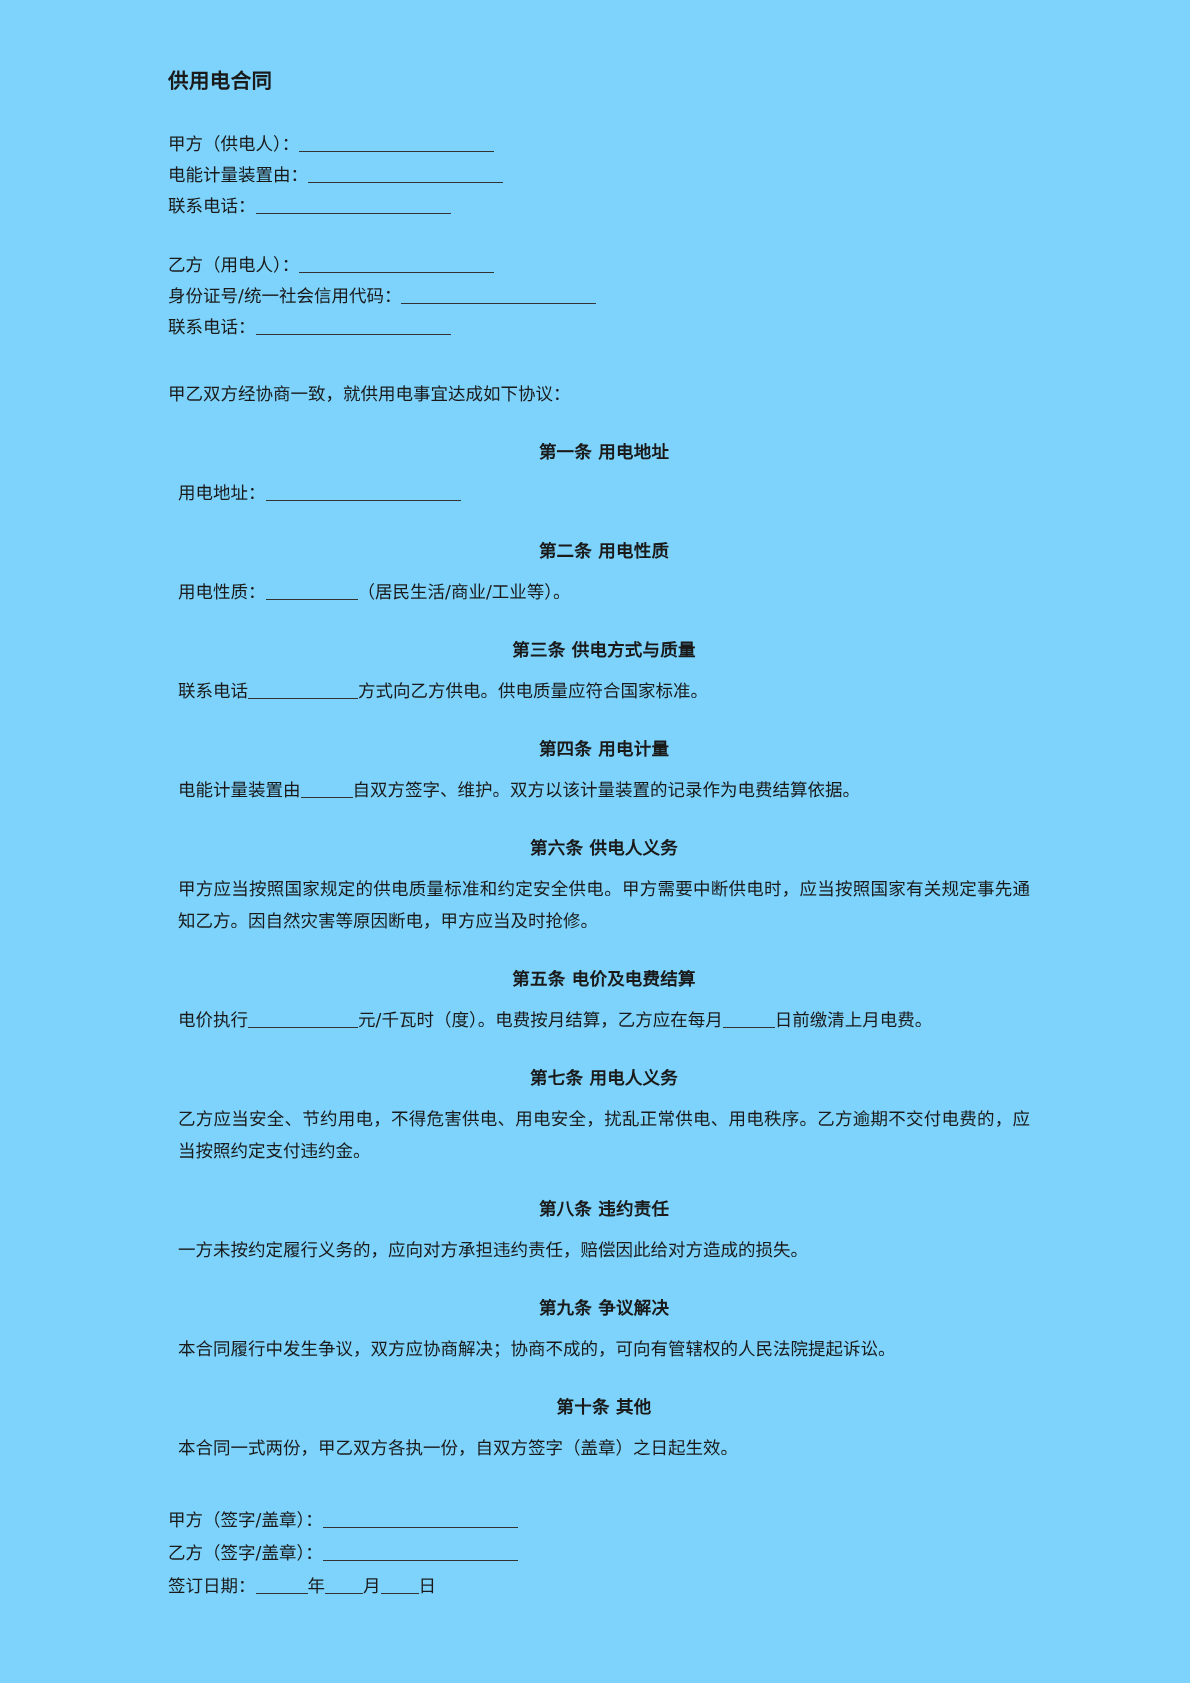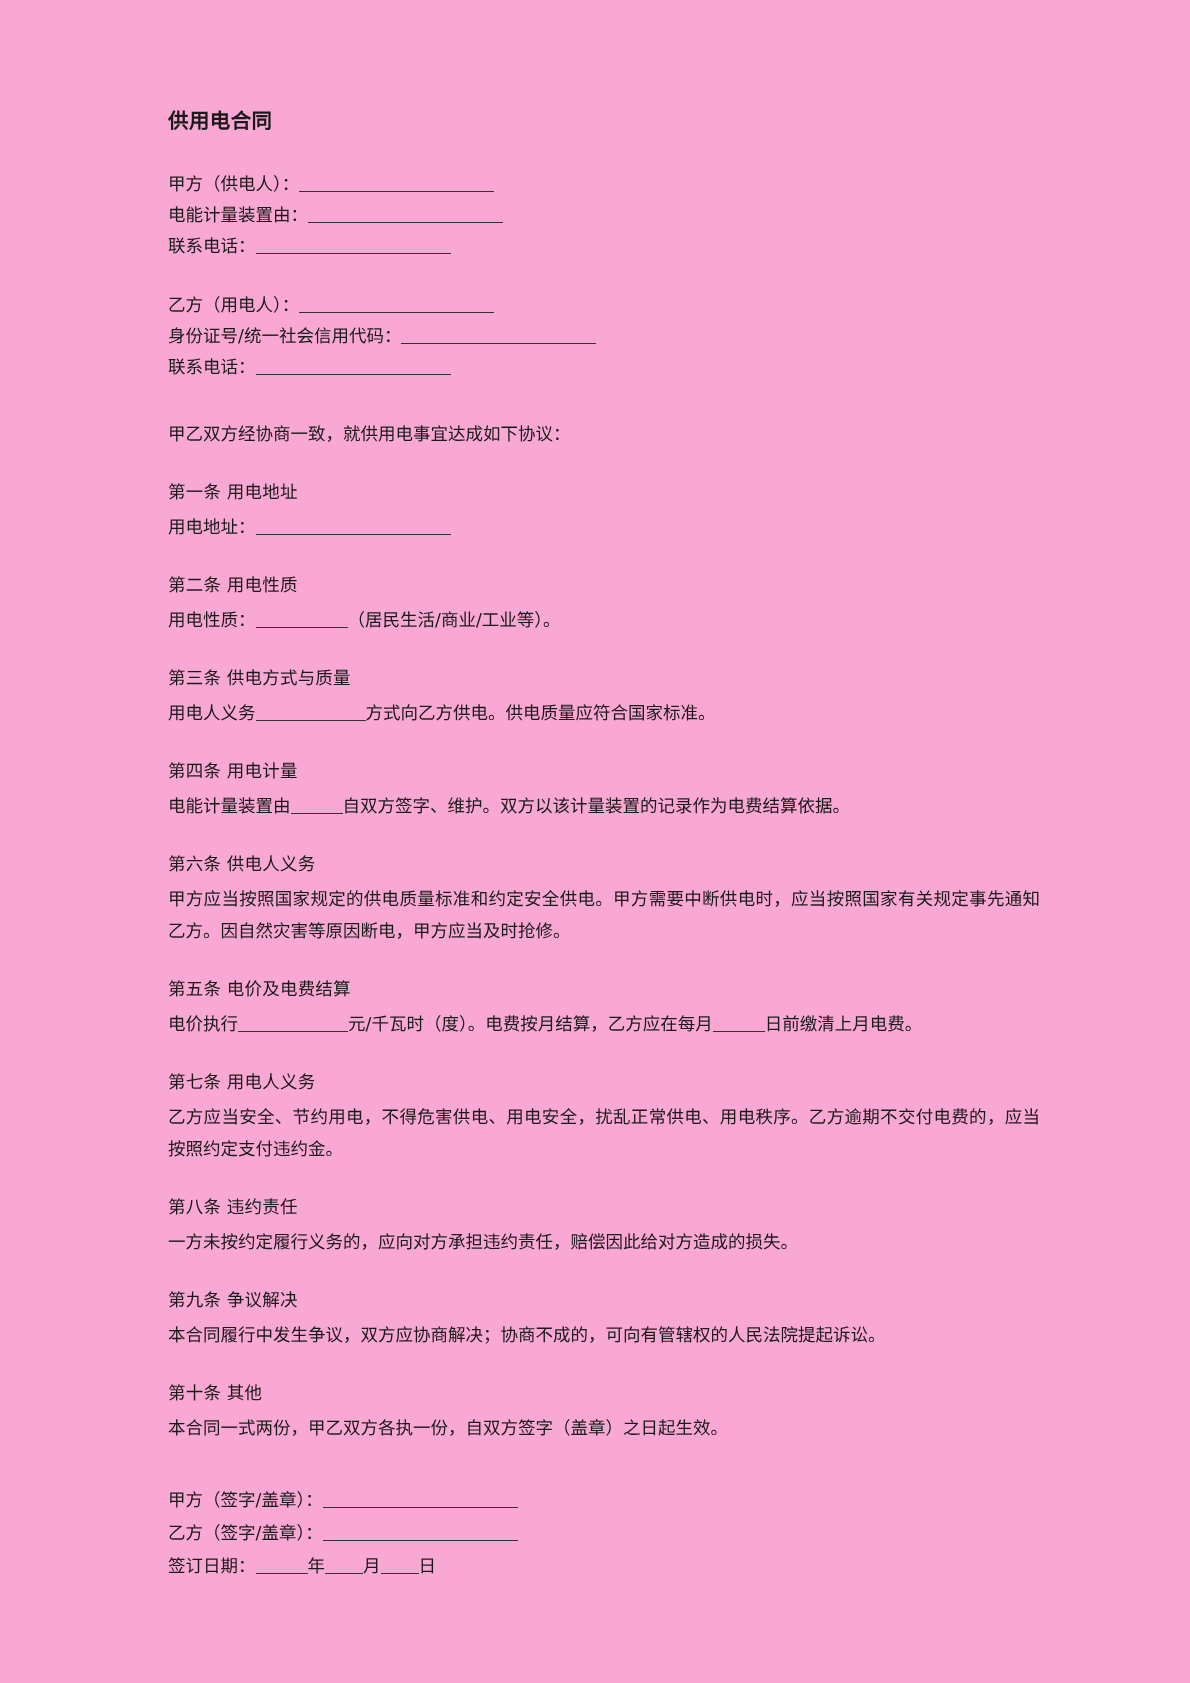--- a/index.html
+++ b/index.html
@@ -12,22 +12,22 @@
     width: 1190px;
     height: 1683px;
     font-family: "DejaVu Sans", "Liberation Sans", sans-serif;
     color: #1a1a1a;
     -webkit-font-smoothing: antialiased;
   }
   .page {
     box-sizing: border-box;
     width: 1190px;
     height: 1683px;
-    padding: 108px 150px 0 168px;
-    background: #f9a8d4;
+    padding: 68px 150px 0 168px;
+    background: #7dd3fc;
     position: relative;
   }
   .doc-title {
     font-size: 20.5px;
     font-weight: bold;
     line-height: 1.3;
     margin: 0 0 34px 0;
     letter-spacing: 0.4px;
   }
   .field-line {
@@ -56,29 +56,30 @@
   .intro {
     font-size: 17.5px;
     line-height: 31px;
     margin: 36px 0 0 0;
   }
   .article {
     margin-top: 27px;
   }
   .article-head {
     font-size: 17.5px;
-    font-weight: normal;
+    font-weight: bold;
     line-height: 30px;
     margin: 0 0 4px 0;
     letter-spacing: 0.2px;
+    text-align: center;
   }
   .article-body {
     font-size: 17.5px;
     line-height: 32px;
-    margin: 0;
+    margin: 10px;
     max-width: 880px;
     text-align: justify;
     text-justify: inter-ideograph;
   }
   .article-body.nowrap {
     white-space: nowrap;
   }
   .signature-block {
     margin-top: 40px;
   }
@@ -112,21 +113,21 @@
     <p class="article-body nowrap"><span>用电地址：</span><span class="blank b-l"></span></p>
   </div>
 
   <div class="article">
     <p class="article-head">第二条 用电性质</p>
     <p class="article-body nowrap"><span>用电性质：</span><span class="blank b-s"></span><span>（居民生活/商业/工业等）。</span></p>
   </div>
 
   <div class="article">
     <p class="article-head">第三条 供电方式与质量</p>
-    <p class="article-body nowrap"><span>用电人义务</span><span class="blank b-m"></span><span>方式向乙方供电。供电质量应符合国家标准。</span></p>
+    <p class="article-body nowrap"><span>联系电话</span><span class="blank b-m"></span><span>方式向乙方供电。供电质量应符合国家标准。</span></p>
   </div>
 
   <div class="article">
     <p class="article-head">第四条 用电计量</p>
     <p class="article-body nowrap"><span>电能计量装置由</span><span class="blank b-xs"></span><span>自双方签字、维护。双方以该计量装置的记录作为电费结算依据。</span></p>
   </div>
 
   <div class="article">
     <p class="article-head">第六条 供电人义务</p>
     <p class="article-body">甲方应当按照国家规定的供电质量标准和约定安全供电。甲方需要中断供电时，应当按照国家有关规定事先通知乙方。因自然灾害等原因断电，甲方应当及时抢修。</p>

